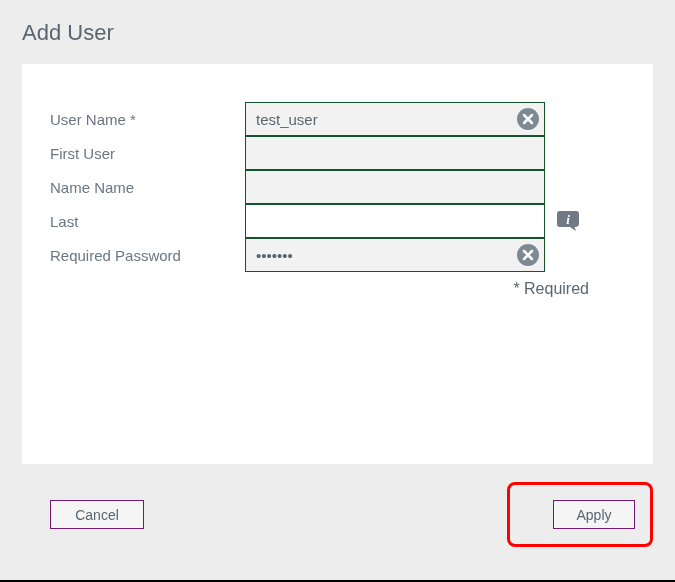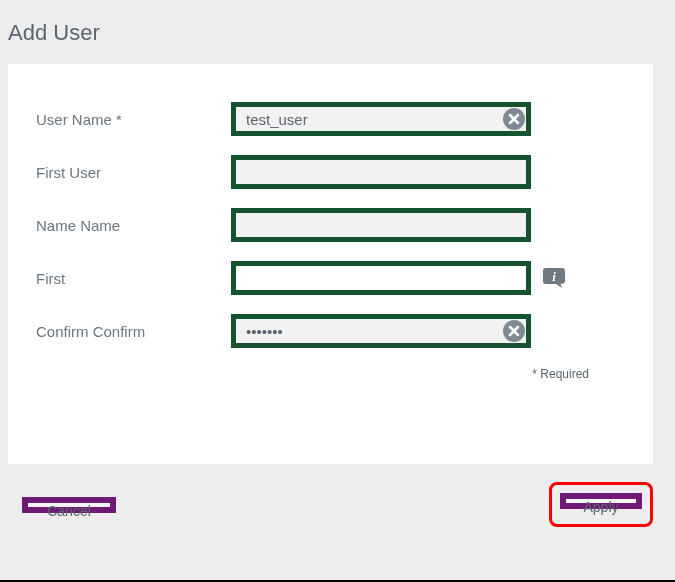--- a/index.html
+++ b/index.html
@@ -8,54 +8,53 @@
       padding: 0;
     }
     body {
       font-family: Arial, Helvetica, sans-serif;
       background: #ededed;
       width: 675px;
       height: 582px;
       overflow: hidden;
     }
     .page {
-      padding: 20px 22px 0 8px;
+      padding: 20px 22px 0 22px;
     }
     .page-title {
       font-size: 22px;
       font-weight: 400;
       color: #5a6570;
       margin-bottom: 18px;
     }
     .form-card {
       background: #ffffff;
       padding: 38px 28px 20px 28px;
       min-height: 400px;
       position: relative;
     }
     .field-row {
       display: flex;
       align-items: center;
-      margin-bottom: 19px;
     }
     .field-label {
       width: 195px;
       font-size: 15px;
       color: #6b7683;
       font-weight: 400;
       flex-shrink: 0;
     }
     .field-input-wrap {
       position: relative;
       width: 300px;
     }
     .field-input {
       width: 100%;
       height: 34px;
-      border: 5px solid #14532d;
+      border: 1px solid #14532d;
       background: #f2f2f2;
       padding: 0 36px 0 10px;
       font-size: 15px;
       color: #5a6570;
       outline: none;
     }
     .field-input.white {
       background: #ffffff;
     }
     .clear-icon {
@@ -70,44 +69,45 @@
     .info-icon-wrap {
       margin-left: 12px;
       width: 22px;
       height: 20px;
       display: flex;
       align-items: center;
       justify-content: center;
     }
     .required-note {
       text-align: right;
-      font-size: 12px;
+      font-size: 16px;
       color: #5a6570;
-      margin-top: 16px;
+      margin-top: 8px;
       padding-right: 36px;
     }
     .button-bar {
       display: flex;
       justify-content: space-between;
       align-items: center;
       padding: 18px 22px 0 22px;
     }
     .btn {
       min-width: 94px;
-      height: 16px;
-      border: 6px solid #701a75;
+      height: 29px;
+      border: 1px solid #701a75;
       background: #f5f5f5;
       font-size: 14px;
       color: #5a6570;
       cursor: pointer;
+      margin-left: 28px;
     }
     .apply-highlight {
       border: 3px solid #ff0000;
       border-radius: 8px;
-      padding: 8px;
+      padding: 15px;
       display: inline-block;
     }
     .apply-highlight .btn {
       min-width: 82px;
     }
     .bottom-line {
       position: absolute;
       left: 0;
       right: 0;
       bottom: 0;
@@ -144,35 +144,35 @@
     </div>
 
     <div class="field-row">
       <label class="field-label">Name Name</label>
       <div class="field-input-wrap">
         <input type="text" class="field-input" value="" style="">
       </div>
     </div>
 
     <div class="field-row">
-      <label class="field-label">First</label>
+      <label class="field-label">Last</label>
       <div class="field-input-wrap">
         <input type="text" class="field-input white" value="" style="">
       </div>
       <span class="info-icon-wrap">
         <svg viewBox="0 0 22 20" width="22" height="20">
           <path d="M 3 0 Q 0 0 0 3 L 0 13 Q 0 16 3 16 L 13 16 L 19 20 L 17.5 16 Q 22 16 22 13 L 22 3 Q 22 0 19 0 Z" fill="#6f7a85"></path>
           <text x="11" y="13" font-family="Georgia, serif" font-style="italic" font-weight="bold" font-size="13" fill="#ffffff" text-anchor="middle">i</text>
         </svg>
       </span>
     </div>
 
 
     <div class="field-row">
-      <label class="field-label">Confirm Confirm</label>
+      <label class="field-label">Required Password</label>
       <div class="field-input-wrap">
         <input type="password" class="field-input" value="•••••••" style="">
         <span class="clear-icon">
           <svg viewBox="0 0 22 22" width="22" height="22">
             <circle cx="11" cy="11" r="11" fill="#7e8993"></circle>
             <path d="M7 7 L15 15 M15 7 L7 15" stroke="#ffffff" stroke-width="2.5" stroke-linecap="round"></path>
           </svg>
         </span>
       </div>
     </div>

